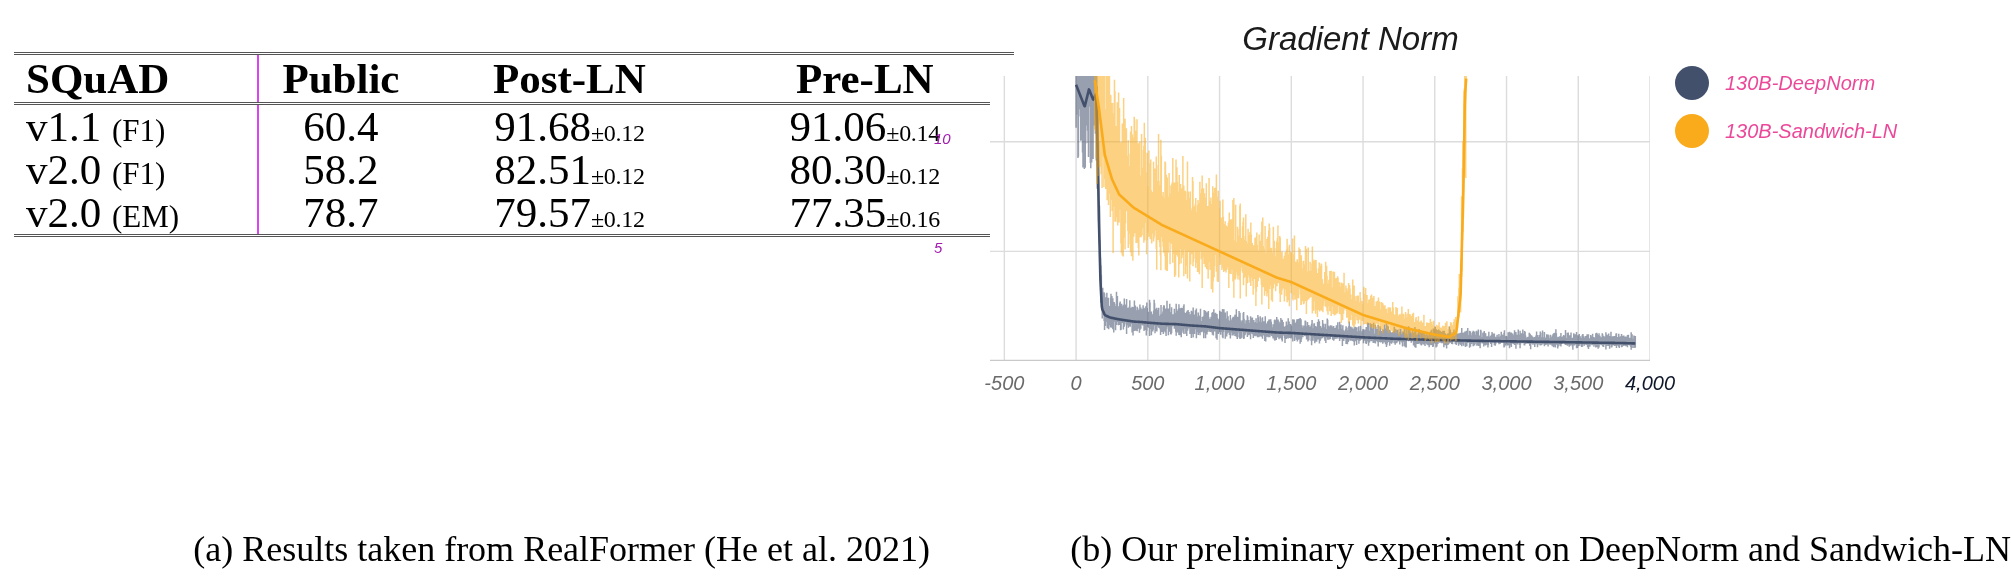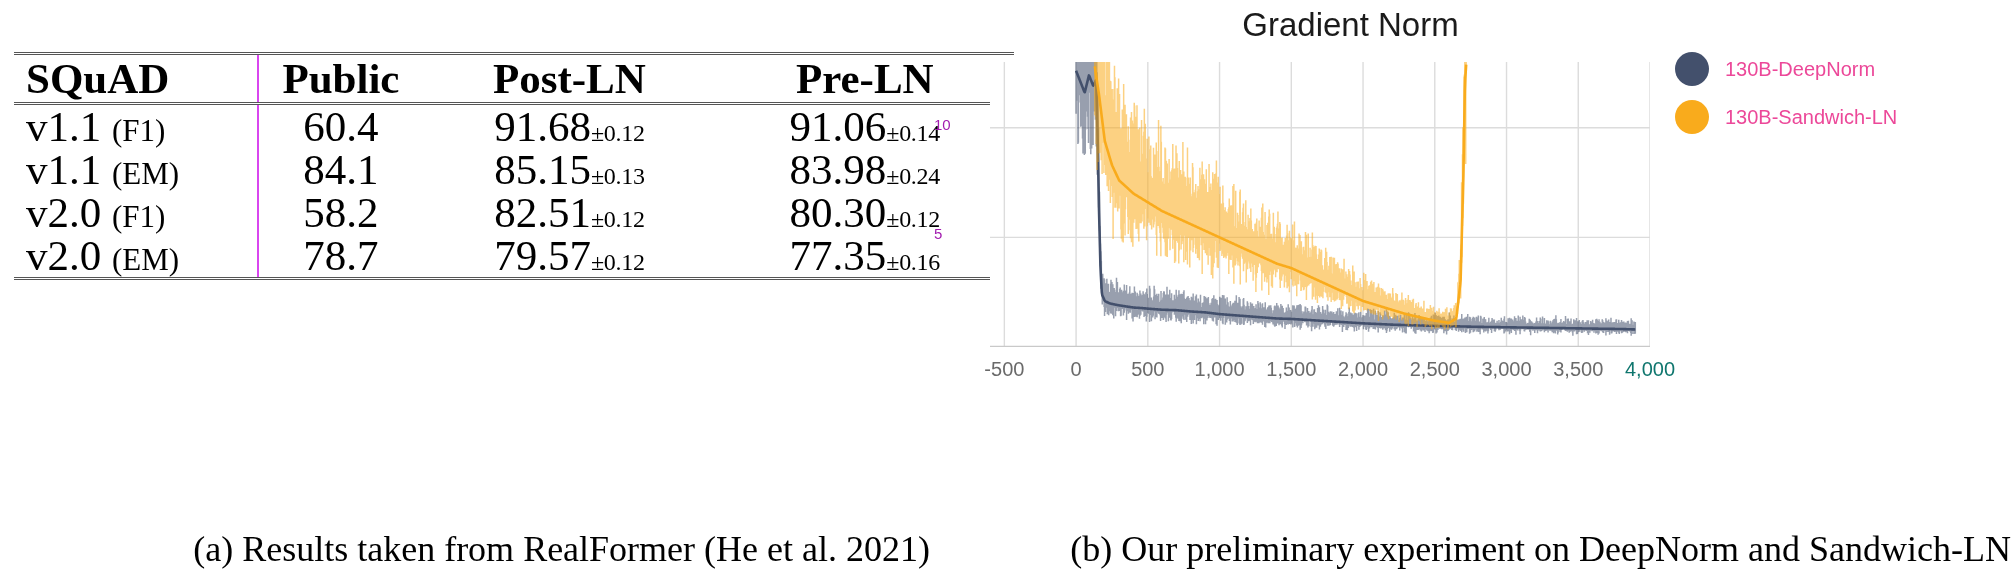--- a/index.html
+++ b/index.html
@@ -27,33 +27,33 @@
   .data-row td.rowlab{text-align:left;padding-left:12px;font-size:43px;}
   .rowlab .sc{font-size:31px;}
   .pm{font-size:24px;vertical-align:baseline;letter-spacing:-0.3px;}
 
   .col-label{width:200px;}
   .col-public{width:136px;}
   .col-postln{width:240px;}
   .col-preln{width:245px;}
 
   
-  #chart-panel{position:absolute;left:930px;top:0;width:1081px;height:500px;}
+  #chart-panel{position:absolute;left:930px;top:14px;width:1081px;height:500px;font-style:italic;}
   #chart-title{position:absolute;left:0;right:240px;top:6px;text-align:center;
                font-family:"Liberation Sans",sans-serif;font-size:33px;color:#1b1b1b;}
 
   #plot-area{position:absolute;left:60px;top:62px;width:660px;height:285px;
              background:#ffffff;}
   #plot-frame{position:absolute;left:0;top:0;width:100%;height:100%;}
 
   .ytick-label{position:absolute;font-family:"Liberation Sans",sans-serif;
                font-size:15px;color:#a21caf;text-align:left;width:46px;left:-56px;}
   .xtick-label{position:absolute;font-family:"Liberation Sans",sans-serif;
                font-size:20px;color:#6a6a6a;text-align:center;width:90px;top:296px;}
-  .xtick-label.faded{color:#0f766e;}
+  .xtick-label.faded{color:#0f172a;}
 
   #legend{position:absolute;right:6px;top:52px;width:330px;
           font-family:"Liberation Sans",sans-serif;}
   .legend-row{display:flex;align-items:center;margin-bottom:14px;}
   .legend-dot{width:34px;height:34px;border-radius:50%;margin-right:16px;flex:0 0 auto;}
   .legend-text{font-size:20px;color:#ec4899;white-space:nowrap;}
 
   
   .caption{position:absolute;top:528px;font-size:36px;
            font-family:"Liberation Serif",serif;white-space:nowrap;}
@@ -87,26 +87,20 @@
           <td></td>
       </tr>
 
       <tr class="data-row">
         <td class="rowlab vline"><span>v1.1</span> <span class="sc">(F1)</span></td>
         <td>60.4</td>
         <td><span>91.68</span><span class="pm">±0.12</span></td>
         <td><span>91.06</span><span class="pm">±0.14</span></td>
       </tr>
 
-      <tr class="data-row">
-        <td class="rowlab vline"><span>v1.1</span> <span class="sc">(EM)</span></td>
-        <td>84.1</td>
-        <td><span>85.15</span><span class="pm">±0.13</span></td>
-        <td><span>83.98</span><span class="pm">±0.24</span></td>
-      </tr>
 
       <tr class="data-row">
         <td class="rowlab vline"><span>v2.0</span> <span class="sc">(F1)</span></td>
         <td>58.2</td>
         <td><span>82.51</span><span class="pm">±0.12</span></td>
         <td><span>80.30</span><span class="pm">±0.12</span></td>
       </tr>
 
       <tr class="data-row">
         <td class="rowlab vline"><span>v2.0</span> <span class="sc">(EM)</span></td>

